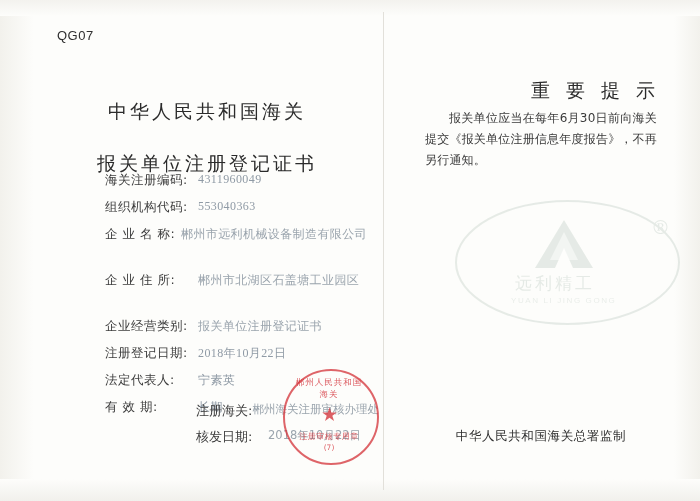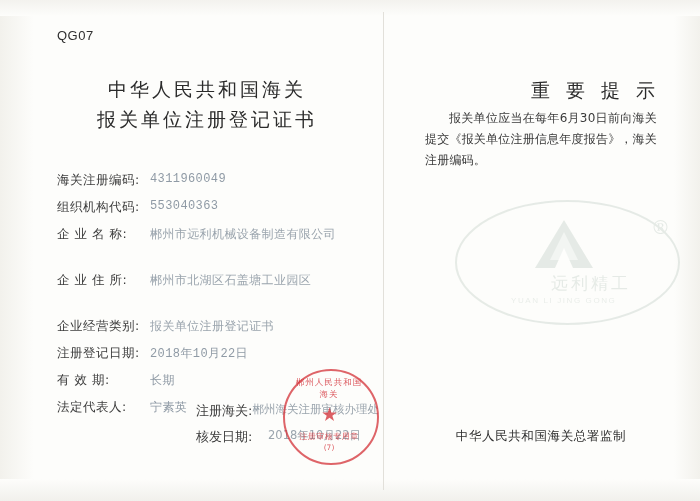--- a/index.html
+++ b/index.html
@@ -80,21 +80,20 @@
     color: #cfd9d2;
     font-family: "DejaVu Serif", serif;
   }
   .wm-cn {
     position: absolute;
     left: 60px; top: 72px;
     font-size: 17px;
     letter-spacing: 3px;
     color: #cfd9d2;
     font-family: "DejaVu Sans", sans-serif;
-    margin-left: 36px;
   }
   .wm-en {
     position: absolute;
     left: 56px; top: 96px;
     font-size: 8px;
     letter-spacing: 1.6px;
     color: #d6ded8;
     font-family: "Liberation Sans", sans-serif;
   }
 
@@ -115,43 +114,45 @@
     width: 300px;
   }
   .title-line {
     text-align: center;
     font-size: 19px;
     letter-spacing: 3px;
     color: #2b2b2b;
     font-family: "DejaVu Sans", sans-serif;
     line-height: 30px;
     white-space: nowrap;
+    margin-top: 22px;
   }
   .fields {
     position: absolute;
     left: 57px; top: 172px;
     width: 310px;
   }
   .field-row {
     height: 27px;
     display: flex;
     align-items: flex-start;
     white-space: nowrap;
   }
   .field-label {
     width: 93px;
     font-size: 12.5px;
     color: #3c3c3c;
     letter-spacing: 0.5px;
     font-family: "DejaVu Sans", sans-serif;
+    margin-left: 48px;
   }
   .field-value {
     font-size: 12px;
     color: #8f9aa5;
-    font-family: Liberation Mono, monospace;
+    font-family: Liberation Serif, serif;
     letter-spacing: 0.4px;
   }
   .field-value.faint {
     color: #9aa4ad;
   }
   .gap-lg { height: 19px; }
 
   
   .sig-block {
     position: absolute;
@@ -319,26 +320,26 @@
     <div class="gap-lg"></div>
     <div class="field-row">
       <span class="field-label">企业经营类别:</span>
       <span class="field-value faint">报关单位注册登记证书</span>
     </div>
     <div class="field-row">
       <span class="field-label">注册登记日期:</span>
       <span class="field-value">2018年10月22日</span>
     </div>
     <div class="field-row">
+      <span class="field-label">法定代表人:</span>
+      <span class="field-value">宁素英</span>
+    </div>
+    <div class="field-row">
       <span class="field-label">有 效 期:</span>
       <span class="field-value">长期</span>
-    </div>
-    <div class="field-row">
-      <span class="field-label">法定代表人:</span>
-      <span class="field-value">宁素英</span>
     </div>
   </div>
 
   <div class="sig-block">
     <div class="sig-row">
       <span class="sig-label">注册海关:</span>
       <span class="sig-value">郴州海关注册审核办理处</span>
     </div>
     <div class="sig-row">
       <span class="sig-label">核发日期:</span>
@@ -349,16 +350,16 @@
   <div class="seal">
     <div class="seal-ring"></div>
     <div class="seal-text-top">郴州人民共和国海关</div>
     <div class="seal-star">★</div>
     <div class="seal-text-bottom">注册审核专用章</div>
     <div class="seal-num">(7)</div>
   </div>
 
   <div class="right-title">重 要 提 示</div>
   <div class="right-body">
-    <span class="indent">报关单位应当在每年6月30日前向海关提交《报关单位注册信息年度报告》，海关注册编码。</span>
+    <span class="indent">报关单位应当在每年6月30日前向海关提交《报关单位注册信息年度报告》，不再另行通知。</span>
   </div>
   <div class="right-footer">中华人民共和国海关总署监制</div>
 </div>
 
 </body></html>

